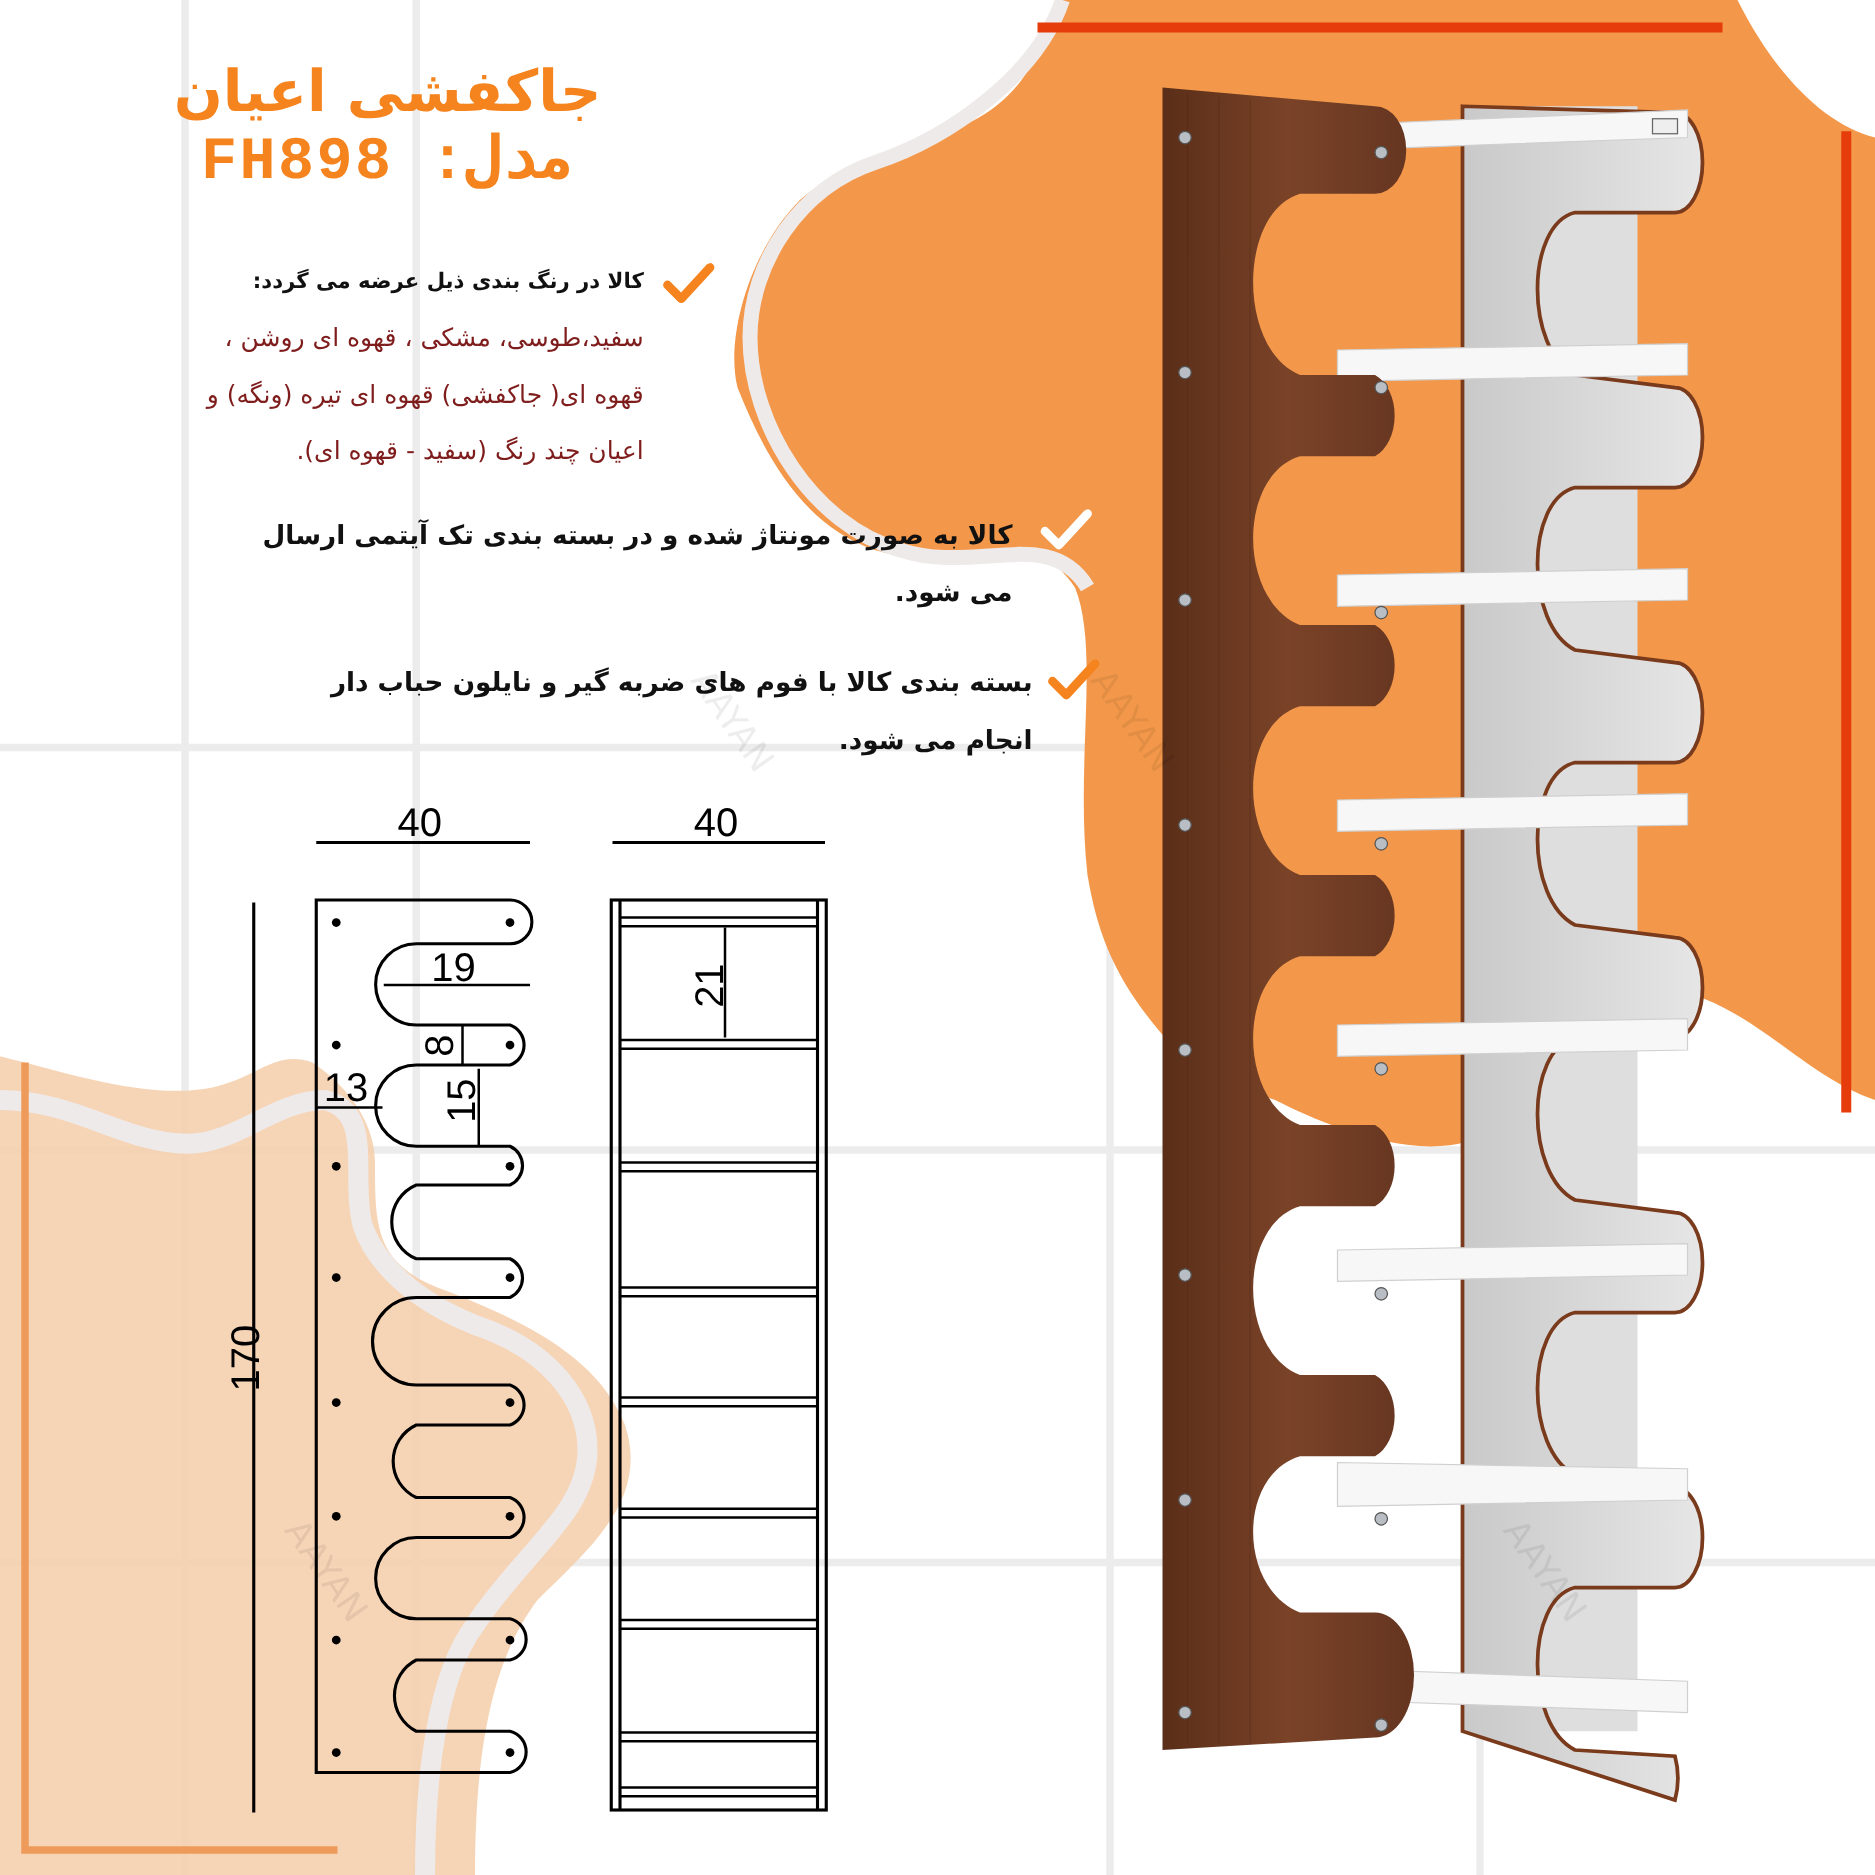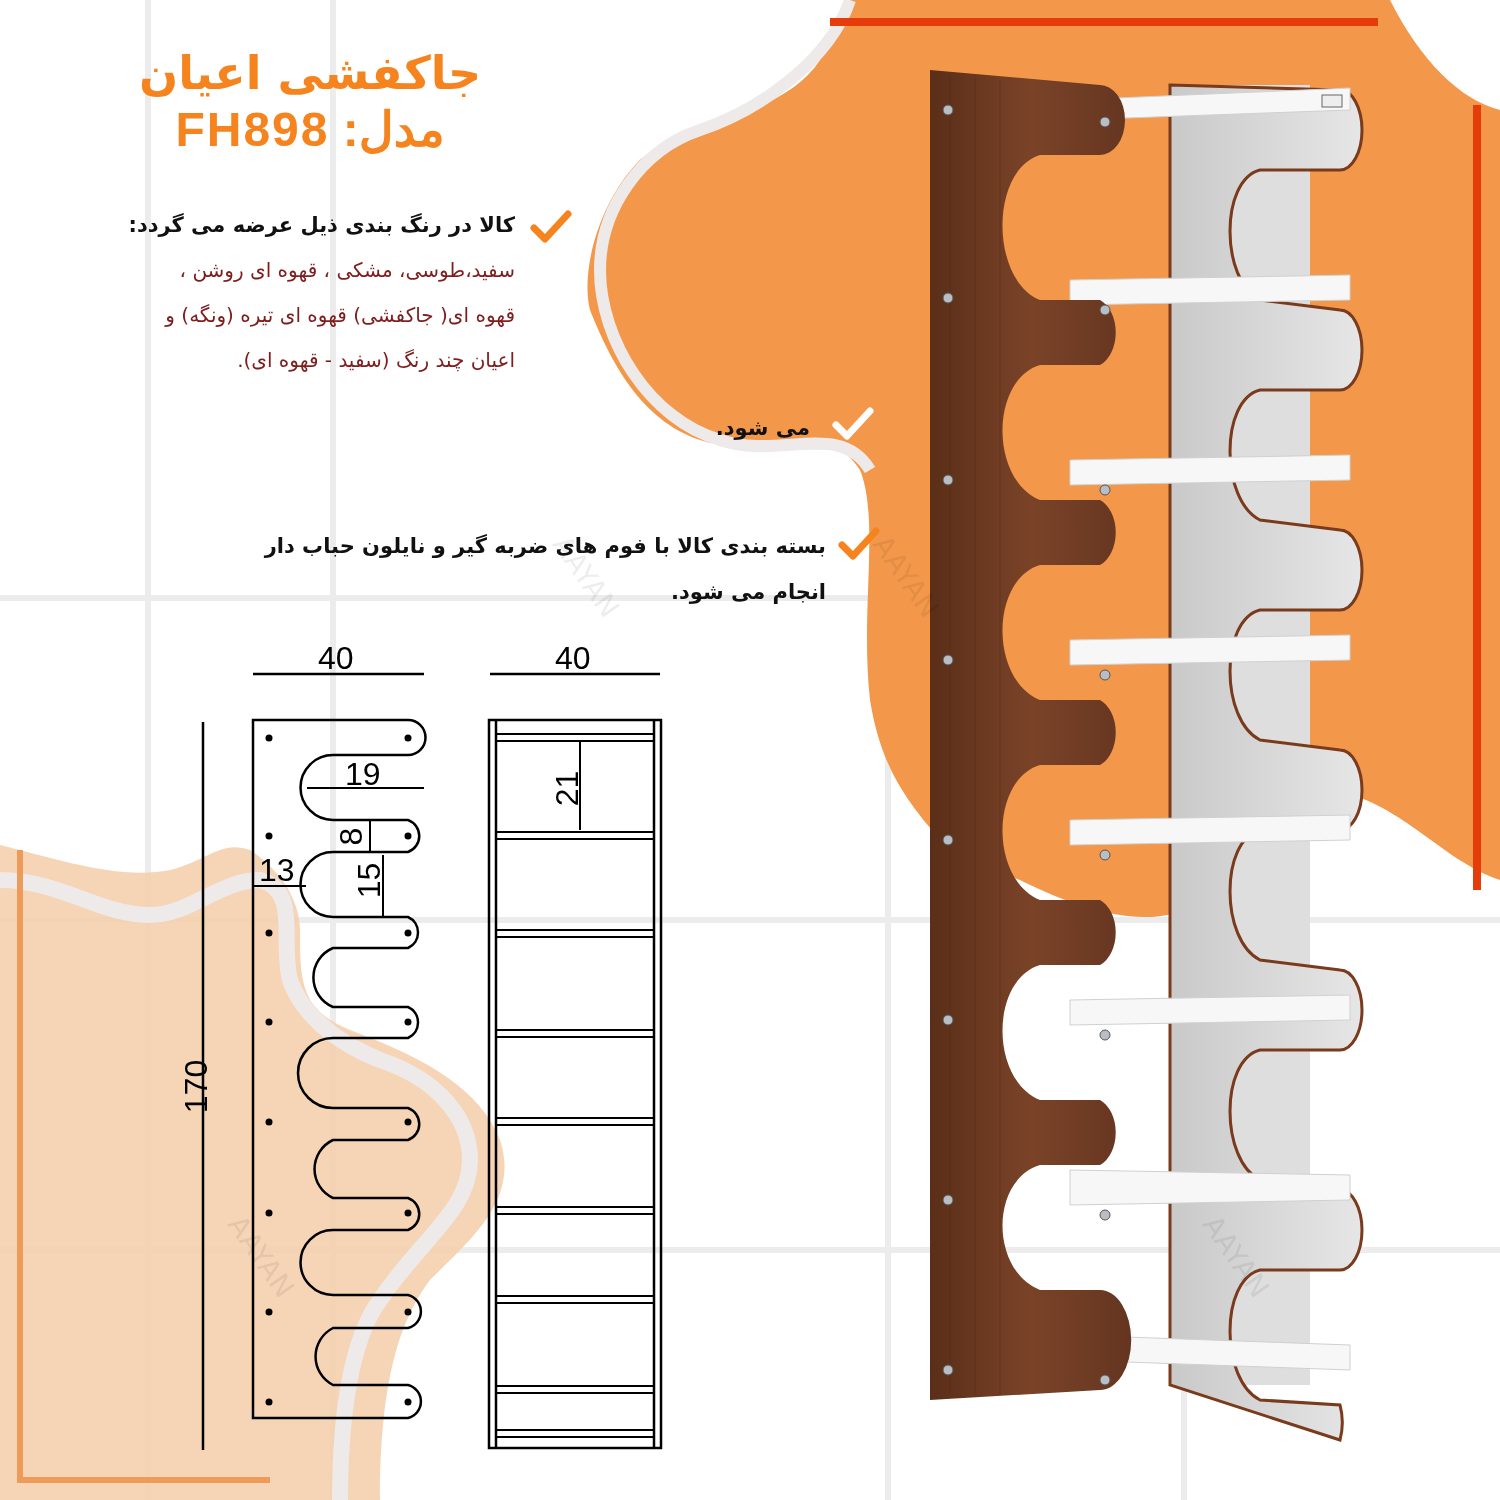--- a/index.html
+++ b/index.html
@@ -10,30 +10,30 @@
 
   .title {
     position: absolute; left: 100px; top: 44px; width: 420px;
     text-align: center; direction: rtl;
     font-family: "DejaVu Sans", sans-serif; font-weight: bold;
     color: #F5841F; font-size: 46px; line-height: 58px;
   }
   .model {
     position: absolute; left: 100px; top: 100px; width: 420px;
     text-align: center; direction: rtl;
-    font-family: Liberation Sans, sans-serif; font-weight: bold;
+    font-family: Liberation Mono, monospace; font-weight: bold;
     color: #F5841F; font-size: 48px; line-height: 60px;
   }
   .model .code { direction: ltr; unicode-bidi: embed; letter-spacing: 2px; }
 
   .feature {
     position: absolute; direction: rtl; text-align: right;
     color: #111; font-family: "DejaVu Sans", sans-serif;
   }
-  .feature .head { font-weight: bold; font-size: 21px; line-height: 30px; }
+  .feature .head { font-weight: bold; font-size: 17px; line-height: 30px; }
   .feature .body { font-size: 20px; line-height: 45px; color: #7f1d1d; }
   .feature .bold { font-weight: bold; font-size: 21px; line-height: 46px; text-align: justify; text-align-last: right; }
 
   .check { position: absolute; width: 42px; height: 36px; }
 
   .dim { position: absolute; font-family: "Liberation Sans", sans-serif; font-size: 32px; color: #000; }
   .dim-rot { transform: rotate(-90deg); transform-origin: center center; }
 </style>
 </head>
 <body>
@@ -75,20 +75,21 @@
   <div class="head">کالا در رنگ بندی ذیل عرضه می گردد:</div>
   <div class="body" style="margin-top:8px;">سفید،طوسی، مشکی ، قهوه ای روشن ،</div>
   <div class="body">قهوه ای( جاکفشی) قهوه ای تیره (ونگه) و</div>
   <div class="body">اعیان چند رنگ (سفید - قهوه ای).</div>
 </div>
 
 <svg class="check" style="left:832px; top:405px;" viewBox="0 0 42 36">
   <path d="M4 20 L15 31 L38 6" fill="none" stroke="#FFFFFF" stroke-width="7" stroke-linecap="round" stroke-linejoin="round"></path>
 </svg>
 <div class="feature" style="left:65px; top:405px; width:745px;">
+  <div class="bold">کالا به صورت مونتاژ شده و در بسته بندی تک آیتمی ارسال</div>
   <div class="bold">می شود.</div>
 </div>
 
 <svg class="check" style="left:838px; top:525px;" viewBox="0 0 42 36">
   <path d="M4 20 L15 31 L38 6" fill="none" stroke="#F5841F" stroke-width="7" stroke-linecap="round" stroke-linejoin="round"></path>
 </svg>
 <div class="feature" style="left:81px; top:523px; width:745px;">
   <div class="bold">بسته بندی کالا با فوم های ضربه گیر و نایلون حباب دار</div>
   <div class="bold">انجام می شود.</div>
 </div>

